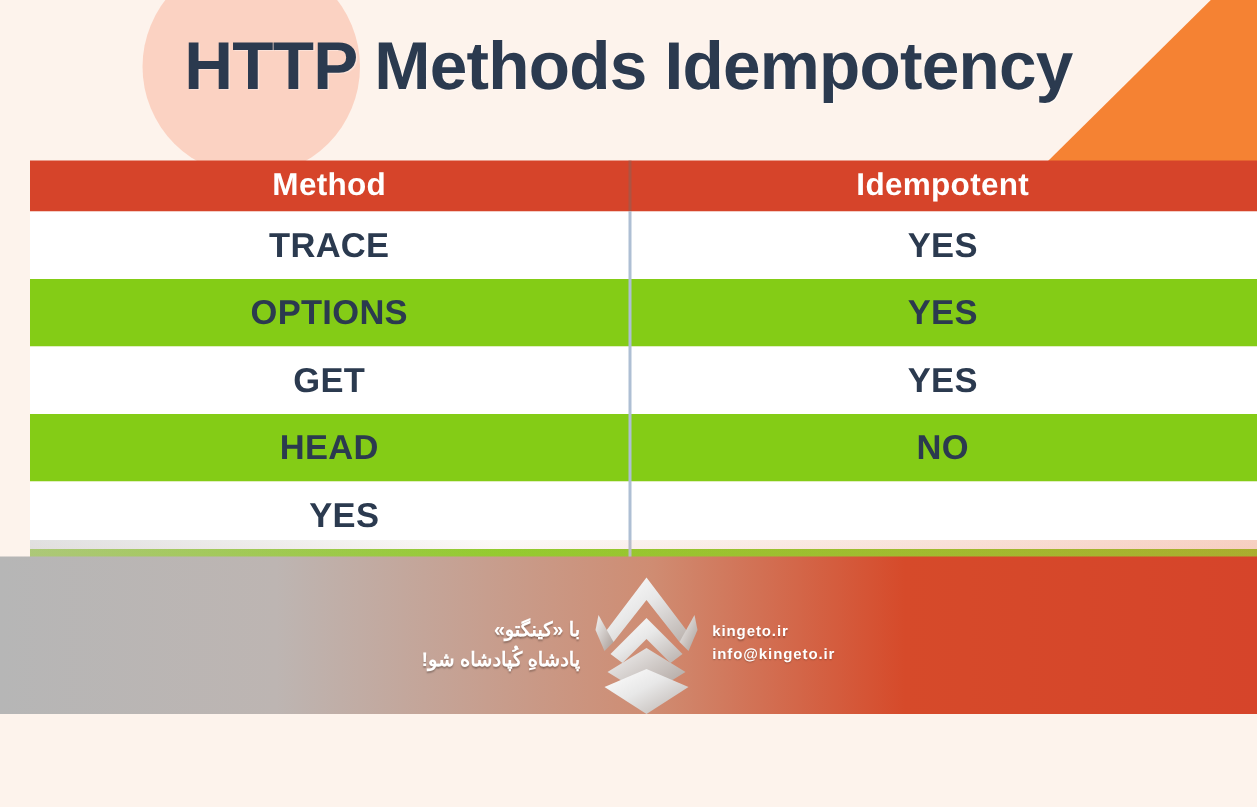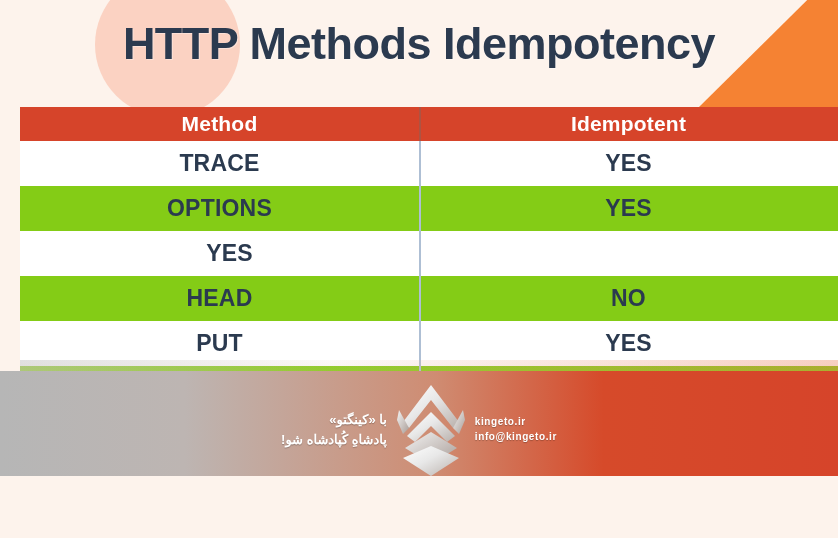--- a/index.html
+++ b/index.html
@@ -209,30 +209,30 @@
         <div class="td col-method">TRACE</div>
         <div class="td col-idem">YES</div>
       </div>
 
       <div class="trow even">
         <div class="td col-method">OPTIONS</div>
         <div class="td col-idem">YES</div>
       </div>
 
       <div class="trow odd">
+        <div class="td col-method">GET</div>
         <div class="td col-idem">YES</div>
       </div>
 
       <div class="trow even">
         <div class="td col-method">HEAD</div>
         <div class="td col-idem">NO</div>
       </div>
 
       <div class="trow odd">
-        <div class="td col-method">PUT</div>
         <div class="td col-idem">YES</div>
       </div>
 
       <div class="trow even">
         <div class="td col-method">PATCH</div>
         <div class="td col-idem">NO</div>
       </div>
 
       <div class="trow odd">
         <div class="td col-method">TRACE</div>

